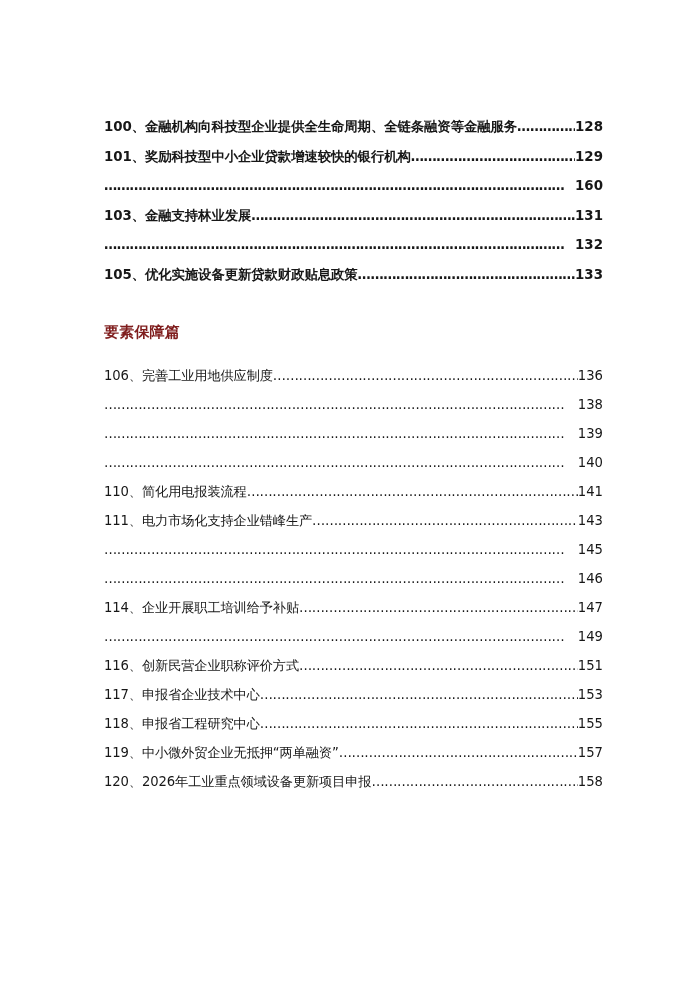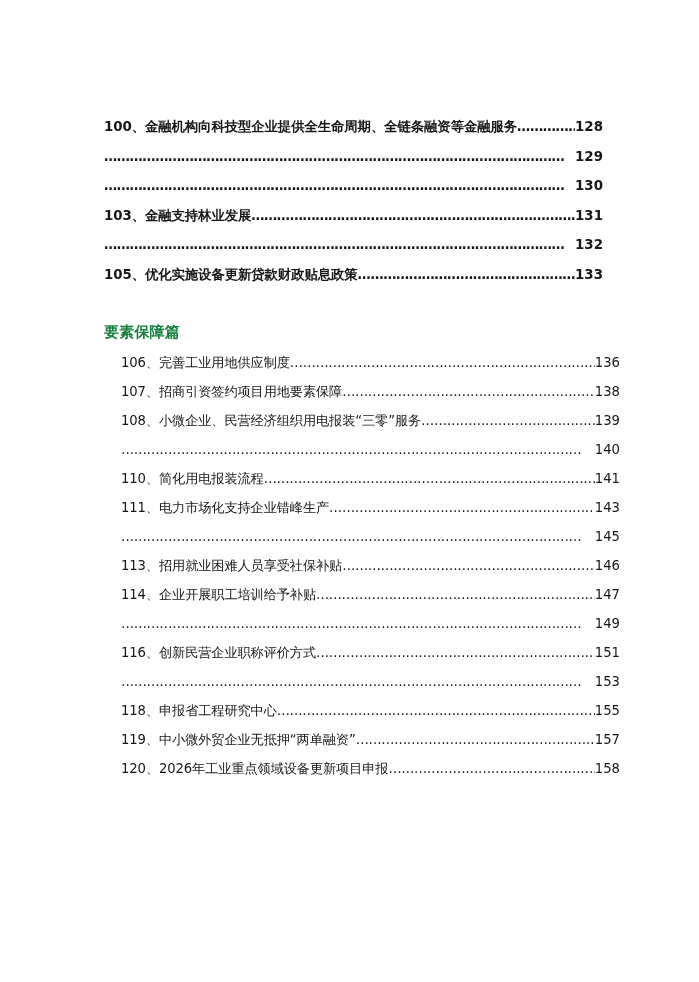--- a/index.html
+++ b/index.html
@@ -50,53 +50,53 @@
   .toc-entry .page-no {
     flex: 0 0 auto;
     text-align: right;
     letter-spacing: 0px;
   }
   .section-heading {
     font-size: 15px;
     font-weight: bold;
     line-height: 30px;
     margin-top: 28px;
-    margin-bottom: 1px;
-    color: #15803d;
+    margin-bottom: 14px;
+    color: #7f1d1d;
     letter-spacing: 0.2px;
   }
   
   .g1 .toc-entry {
     font-size: 13.4px;
     line-height: 29.5px;
     font-weight: 600;
   }
   .g2 .toc-entry {
     font-weight: 400;
-    margin-left: 17px;
   }
 </style>
 </head>
 <body>
 
 <div class="page">
 
   <div class="toc-group g1">
     <div class="toc-entry">
       <span class="label">100、金融机构向科技型企业提供全生命周期、全链条融资等金融服务</span>
       <span class="leader">………………………………………………………………………………………………</span>
       <span class="page-no">128</span>
     </div>
     <div class="toc-entry">
+      <span class="label">101、奖励科技型中小企业贷款增速较快的银行机构</span>
       <span class="leader">………………………………………………………………………………………………</span>
       <span class="page-no">129</span>
     </div>
     <div class="toc-entry">
       <span class="leader">………………………………………………………………………………………………</span>
-      <span class="page-no">130</span>
+      <span class="page-no">160</span>
     </div>
     <div class="toc-entry">
       <span class="label">103、金融支持林业发展</span>
       <span class="leader">………………………………………………………………………………………………</span>
       <span class="page-no">131</span>
     </div>
     <div class="toc-entry">
       <span class="leader">………………………………………………………………………………………………</span>
       <span class="page-no">132</span>
     </div>
@@ -109,26 +109,24 @@
 
   <div class="section-heading">要素保障篇</div>
 
   <div class="toc-group g2">
     <div class="toc-entry">
       <span class="label">106、完善工业用地供应制度</span>
       <span class="leader">………………………………………………………………………………………………</span>
       <span class="page-no">136</span>
     </div>
     <div class="toc-entry">
-      <span class="label">107、招商引资签约项目用地要素保障</span>
       <span class="leader">………………………………………………………………………………………………</span>
       <span class="page-no">138</span>
     </div>
     <div class="toc-entry">
-      <span class="label">108、小微企业、民营经济组织用电报装“三零”服务</span>
       <span class="leader">………………………………………………………………………………………………</span>
       <span class="page-no">139</span>
     </div>
     <div class="toc-entry">
       <span class="leader">………………………………………………………………………………………………</span>
       <span class="page-no">140</span>
     </div>
     <div class="toc-entry">
       <span class="label">110、简化用电报装流程</span>
       <span class="leader">………………………………………………………………………………………………</span>
@@ -137,39 +135,39 @@
     <div class="toc-entry">
       <span class="label">111、电力市场化支持企业错峰生产</span>
       <span class="leader">………………………………………………………………………………………………</span>
       <span class="page-no">143</span>
     </div>
     <div class="toc-entry">
       <span class="leader">………………………………………………………………………………………………</span>
       <span class="page-no">145</span>
     </div>
     <div class="toc-entry">
-      <span class="label">113、招用就业困难人员享受社保补贴</span>
       <span class="leader">………………………………………………………………………………………………</span>
       <span class="page-no">146</span>
     </div>
     <div class="toc-entry">
       <span class="label">114、企业开展职工培训给予补贴</span>
       <span class="leader">………………………………………………………………………………………………</span>
       <span class="page-no">147</span>
     </div>
     <div class="toc-entry">
       <span class="leader">………………………………………………………………………………………………</span>
       <span class="page-no">149</span>
     </div>
     <div class="toc-entry">
       <span class="label">116、创新民营企业职称评价方式</span>
       <span class="leader">………………………………………………………………………………………………</span>
       <span class="page-no">151</span>
     </div>
     <div class="toc-entry">
+      <span class="label">117、申报省企业技术中心</span>
       <span class="leader">………………………………………………………………………………………………</span>
       <span class="page-no">153</span>
     </div>
     <div class="toc-entry">
       <span class="label">118、申报省工程研究中心</span>
       <span class="leader">………………………………………………………………………………………………</span>
       <span class="page-no">155</span>
     </div>
     <div class="toc-entry">
       <span class="label">119、中小微外贸企业无抵押“两单融资”</span>

